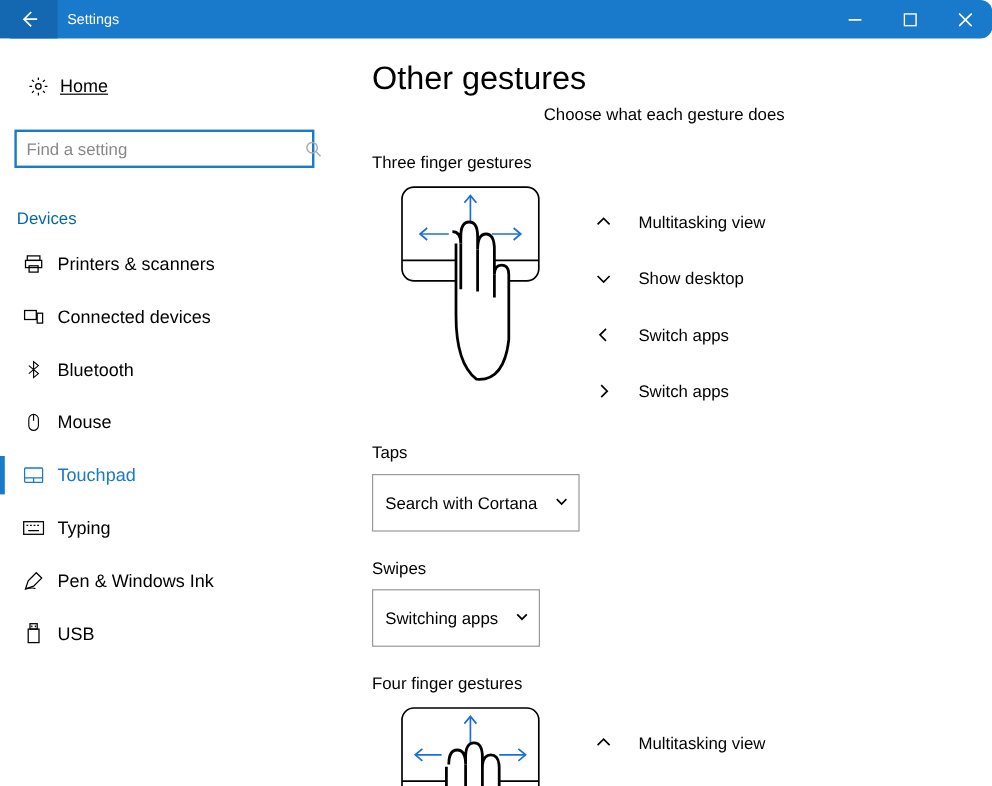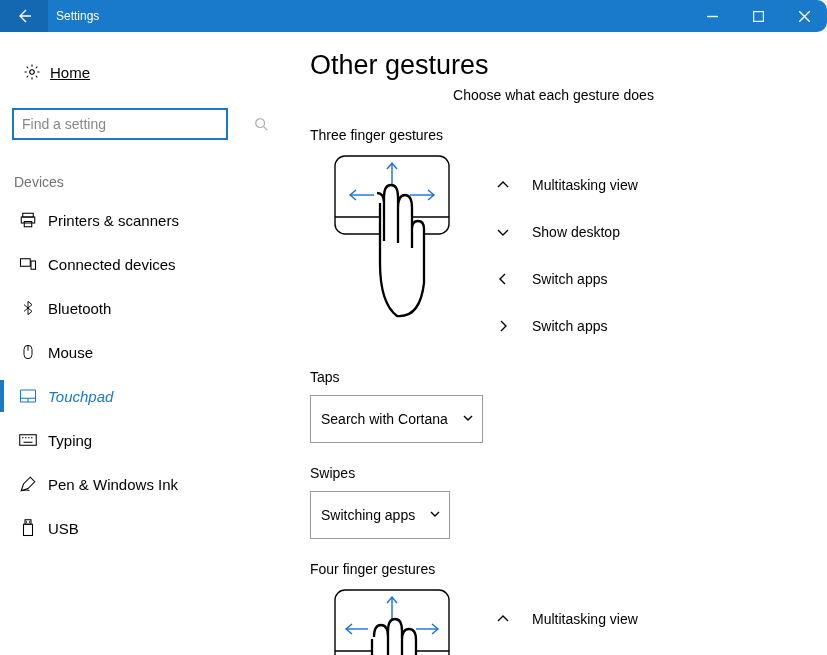--- a/index.html
+++ b/index.html
@@ -40,57 +40,57 @@
     .layout { display: flex; height: calc(100% - 32px); }
     .sidebar { width: 300px; padding: 20px 12px 0 12px; }
     .content { flex: 1; padding: 18px 30px 0 10px; overflow: hidden; }
     
     .home-row { display: flex; align-items: center; height: 40px; padding-left: 2px; }
     .home-row .icon { width: 28px; display: flex; justify-content: center; }
     .home-row span { font-size: 15px; margin-left: 4px; text-decoration: underline; }
     
     .search-wrap { margin-top: 16px; position: relative; }
     .search-input {
-      width: 216px;
+      width: 250px;
       height: 32px;
       border: 2px solid #1979ca;
       padding: 0 28px 0 8px;
       font-family: inherit;
       font-size: 14px;
       outline: none;
     }
     .search-input::placeholder { color: #888; font-style: normal; }
     .search-icon {
       position: absolute;
       right: 20px;
       top: 50%;
       transform: translateY(-50%);
       color: #888;
       width: 14px;
       height: 14px;
     }
     
-    .section-label { color: #737373; font-size: 14px; margin-top: 34px; margin-left: 2px; }
+    .section-label { color: #0369a1; font-size: 14px; margin-top: 34px; margin-left: 2px; }
     .nav { margin-top: 8px; }
     .nav-item {
       display: flex;
       align-items: center;
       height: 44px;
       padding-left: 4px;
       cursor: pointer;
       position: relative;
     }
     .nav-item .icon {
       width: 24px;
       display: flex;
       justify-content: center;
       align-items: center;
     }
     .nav-item .label { margin-left: 8px; font-size: 15px; }
-    .nav-item.selected { color: #1979ca; font-style: italic; }
+    .nav-item.selected { color: #1979ca; }
     .nav-item.selected::before {
       content: "";
       position: absolute;
       left: -12px;
       top: 6px;
       bottom: 6px;
       width: 4px;
       background: #1979ca;
     }
     .nav-item.selected svg { stroke: #1979ca; }

